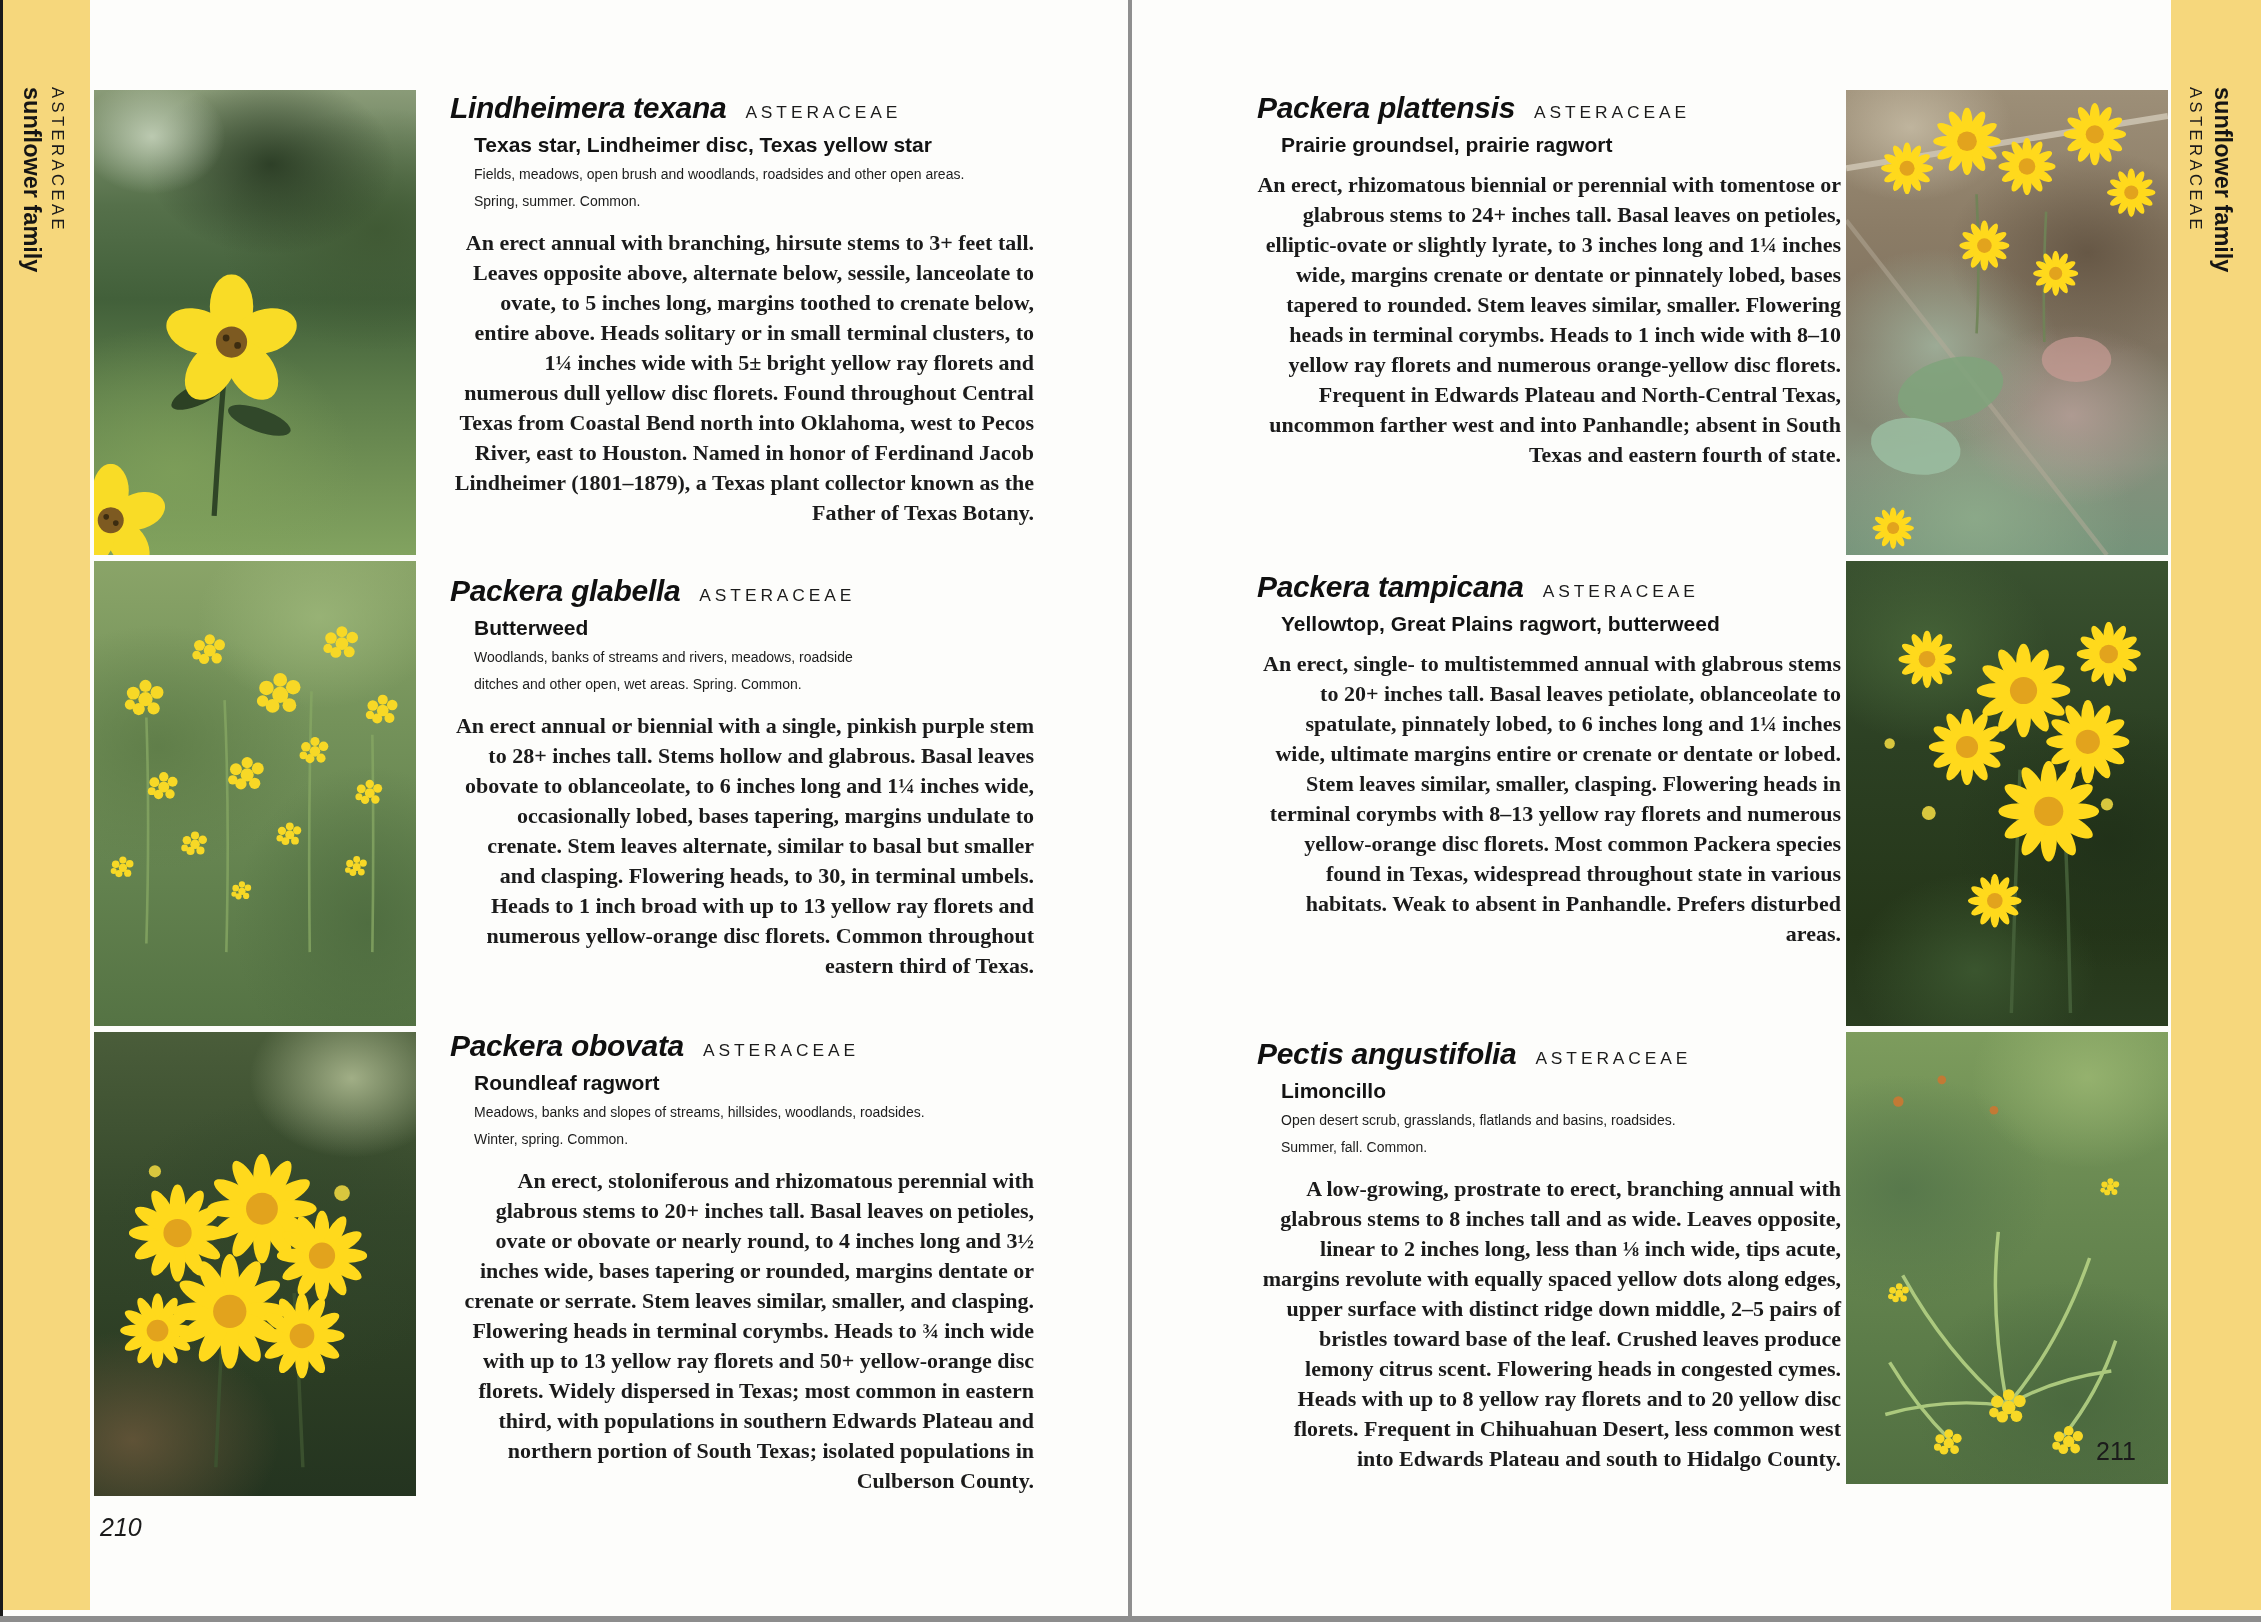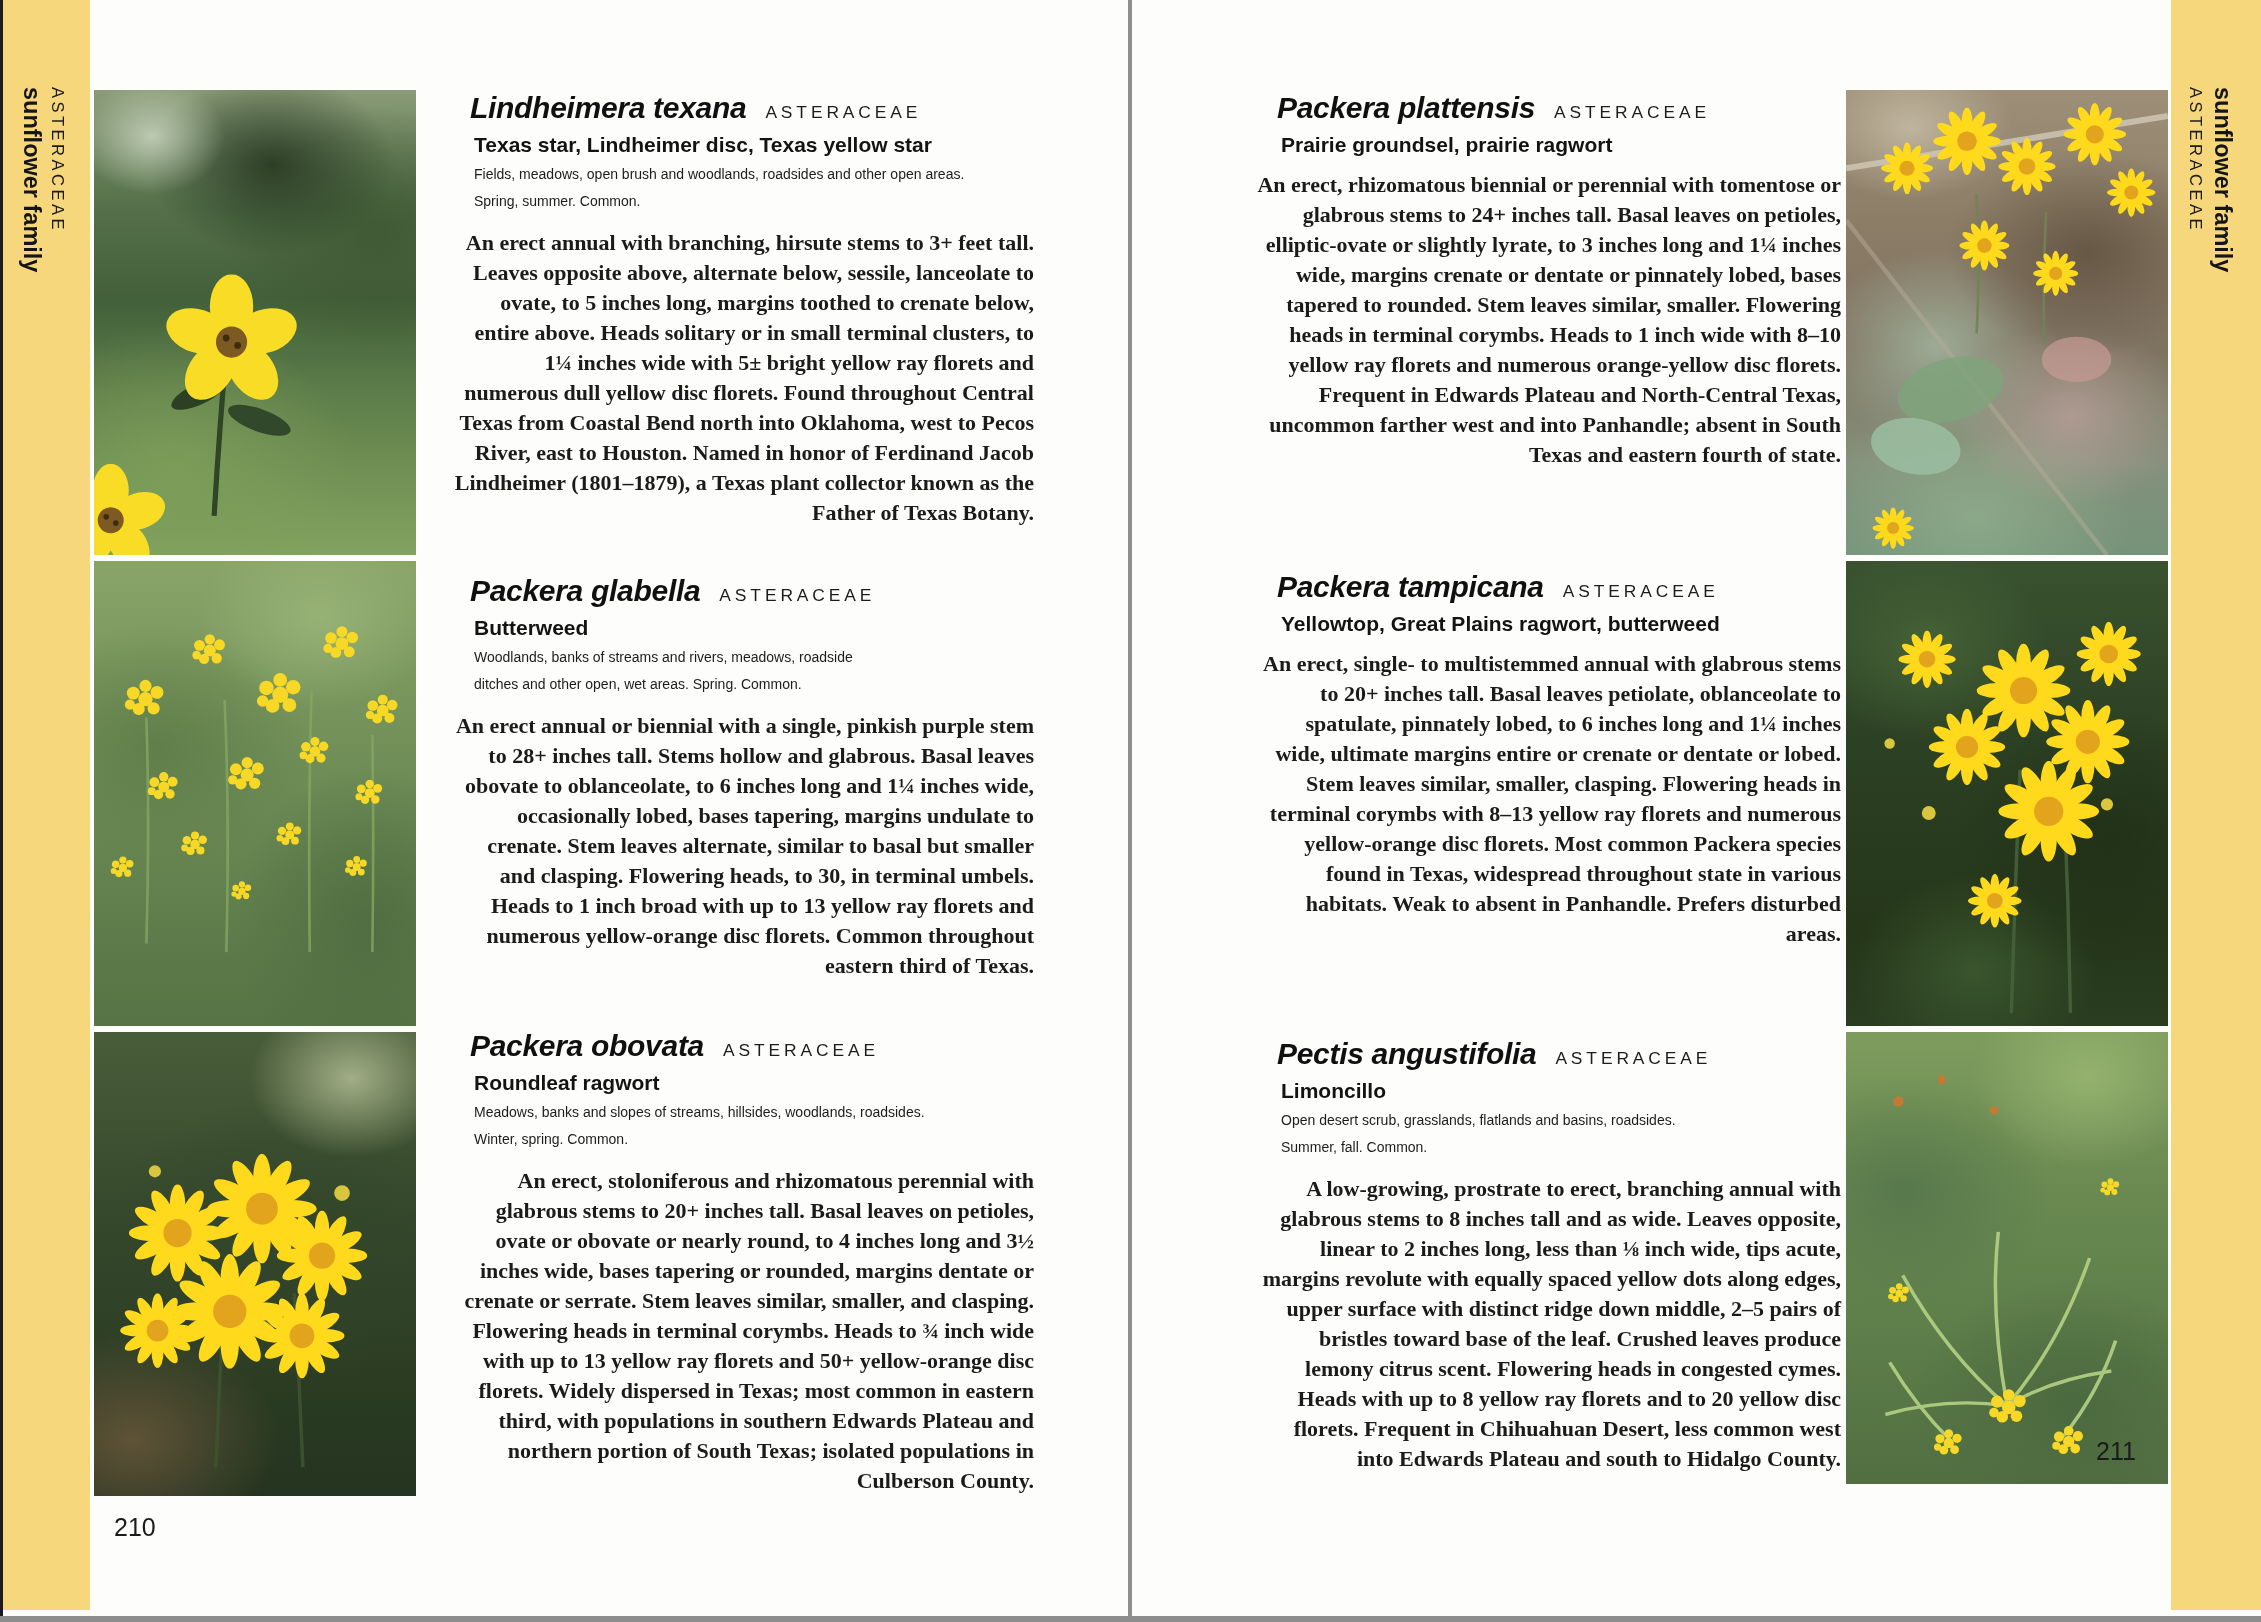--- a/index.html
+++ b/index.html
@@ -65,33 +65,33 @@
     linear-gradient(180deg,#7d9c5d 0%,#6a8a52 35%,#5c7c49 70%,#516f41 100%);}
 
   
   .entry{position:absolute;width:588px;}
   .pos-l1{left:450px;top:91px;}
   .pos-l2{left:450px;top:574px;}
   .pos-l3{left:450px;top:1029px;}
   .pos-r1{left:1257px;top:91px;}
   .pos-r2{left:1257px;top:570px;}
   .pos-r3{left:1257px;top:1037px;}
-  .sci-row{display:flex;align-items:baseline;gap:19px;margin-left:20px;}
+  .sci-row{display:flex;align-items:baseline;gap:19px;}
   .sci{margin:0;font-family:"Liberation Sans",sans-serif;font-style:italic;font-weight:bold;
        font-size:30px;letter-spacing:-0.3px;color:#101010;}
   .fam{font-size:17.4px;letter-spacing:3.9px;color:#1c1c1c;}
   .common{font-weight:bold;font-size:21px;margin:7.8px 0 0 24px;color:#131313;}
   .habitat{font-size:14px;line-height:27px;margin:4.3px 0 0 24px;color:#1c1c1c;}
   .hw610{width:532px;} .hw450{width:393px;} .hw545{width:477px;}
   .hw500{width:437px;} .hw555{width:485px;}
   .body{font-family:"Liberation Serif","DejaVu Serif",serif;font-size:22px;line-height:30px;
         margin:13px 0 0 0;width:584px;color:#1b1b1b;text-align:right;font-weight:bold;}
 
   .pagenum{position:absolute;font-size:25px;color:#1b1b1b;}
-  .pagenum.left{left:114px;top:1513px;}
+  .pagenum.left{left:100px;top:1513px;font-style:italic;}
   .pagenum.right{left:2096px;top:1437px;}
 </style>
 </head>
 <body>
 
 <svg width="0" height="0" style="position:absolute" aria-hidden="true">
   <defs>
     <symbol id="sym-daisy" viewBox="-10 -10 20 20">
       <g fill="#ffd91c">
         <ellipse cx="0" cy="-5.6" rx="1.6" ry="4.4"></ellipse>

